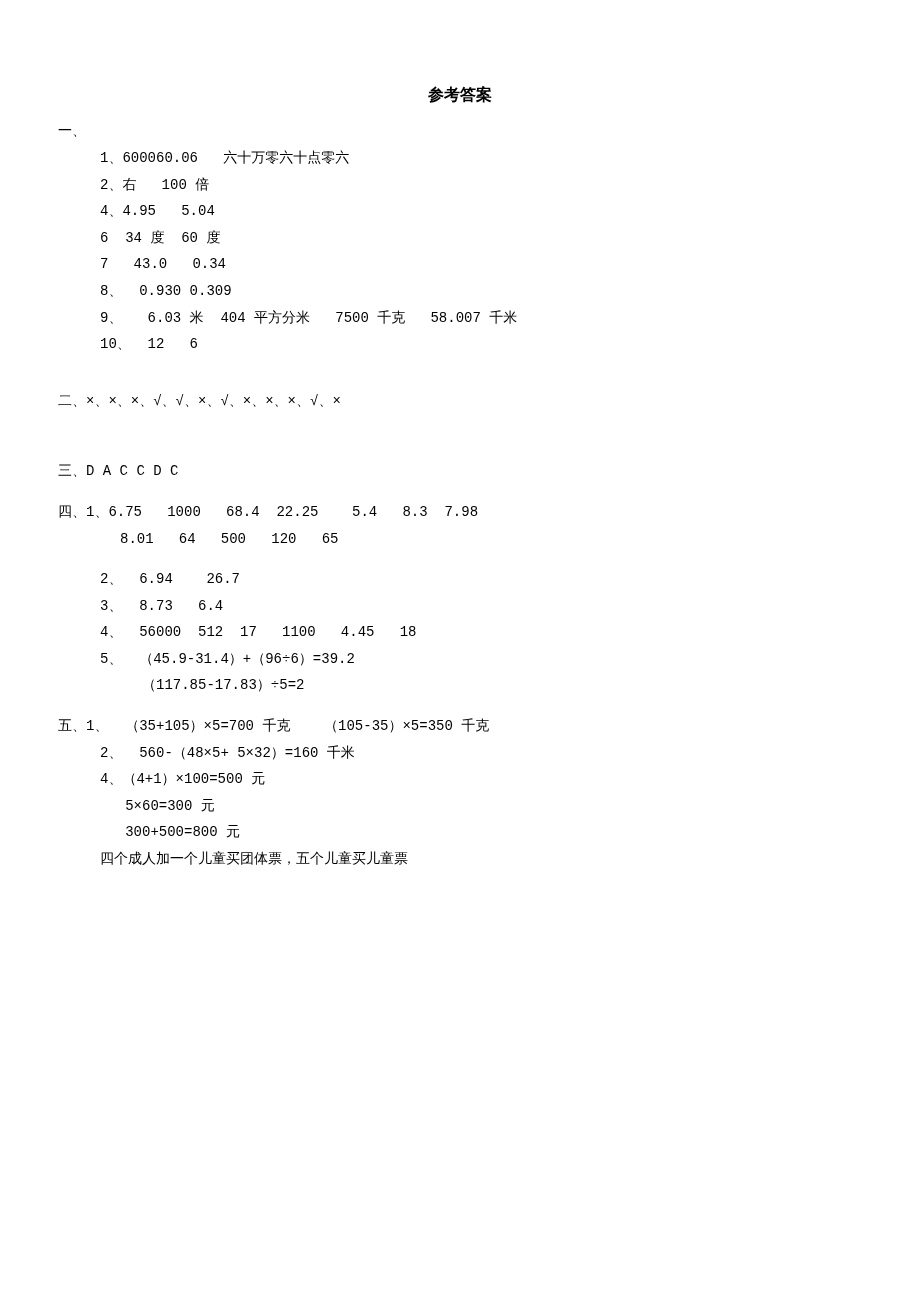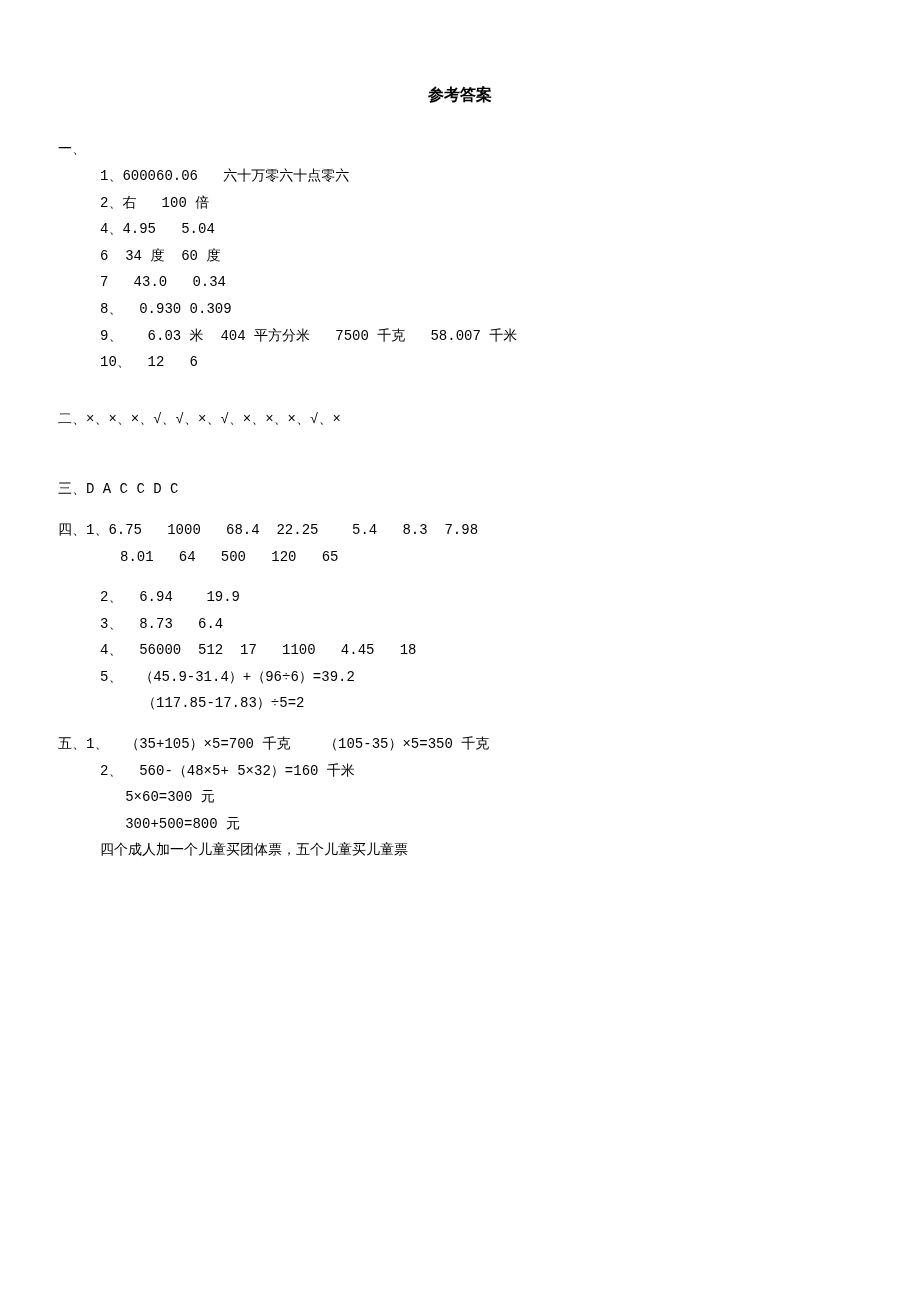--- a/index.html
+++ b/index.html
@@ -14,21 +14,21 @@
       font-family: "SimSun", "宋体", serif;
       font-size: 14px;
       color: #000000;
       padding: 80px 58px 40px 58px;
       line-height: 1.9;
     }
     .title {
       text-align: center;
       font-weight: bold;
       font-size: 16px;
-      margin-bottom: 26px;
+      margin-bottom: 8px;
     }
     .section-label {
       margin-top: 4px;
     }
     .indent-1 {
       padding-left: 42px;
     }
     .indent-2 {
       padding-left: 62px;
     }
@@ -74,30 +74,31 @@
 <div>
   <span class="line">四、</span><span class="line">1、6.75   1000   68.4  22.25    5.4   8.3  7.98</span>
 </div>
 <div class="indent-2">
   <div class="line">8.01   64   500   120   65</div>
 </div>
 
 <div class="gap-sm"></div>
 
 <div class="indent-1">
-  <div class="line">2、  6.94    19.9</div>
+  <div class="line">2、  6.94    26.7</div>
   <div class="line">3、  8.73   6.4</div>
   <div class="line">4、  56000  512  17   1100   4.45   18</div>
   <div class="line">5、  （45.9-31.4）+（96÷6）=39.2</div>
   <div class="line">     （117.85-17.83）÷5=2</div>
 </div>
 
 <div class="gap-sm"></div>
 
 <div>
   <span class="line">五、</span><span class="line">1、  （35+105）×5=700 千克    （105-35）×5=350 千克</span>
 </div>
 <div class="indent-1">
   <div class="line">2、  560-（48×5+ 5×32）=160 千米</div>
+  <div class="line">4、（4+1）×100=500 元</div>
   <div class="line">   5×60=300 元</div>
   <div class="line">   300+500=800 元</div>
   <div class="line">四个成人加一个儿童买团体票，五个儿童买儿童票</div>
 </div>
 
 </body></html>

